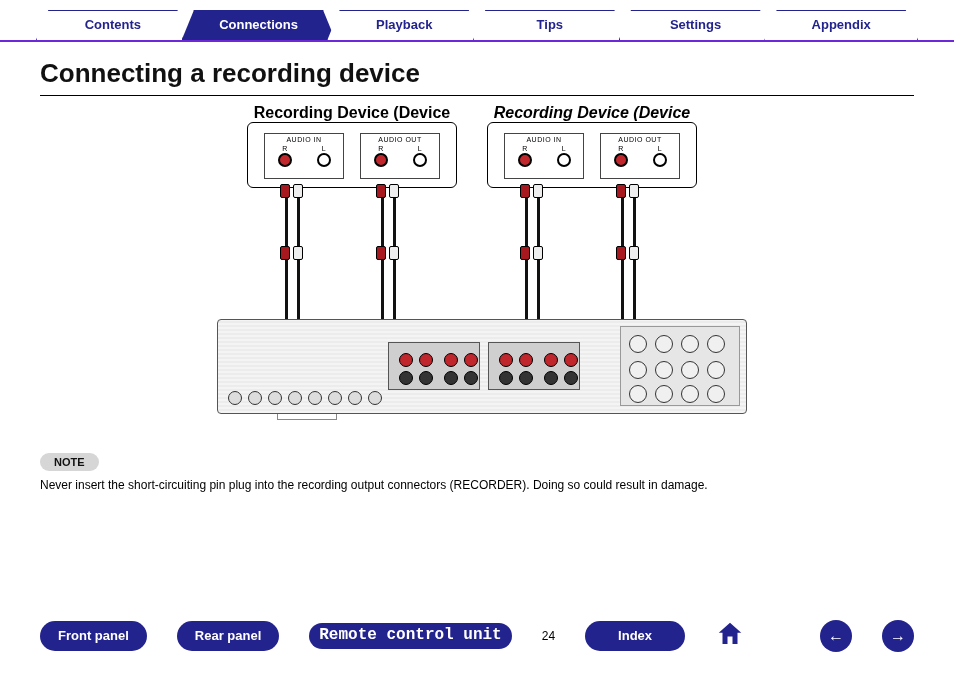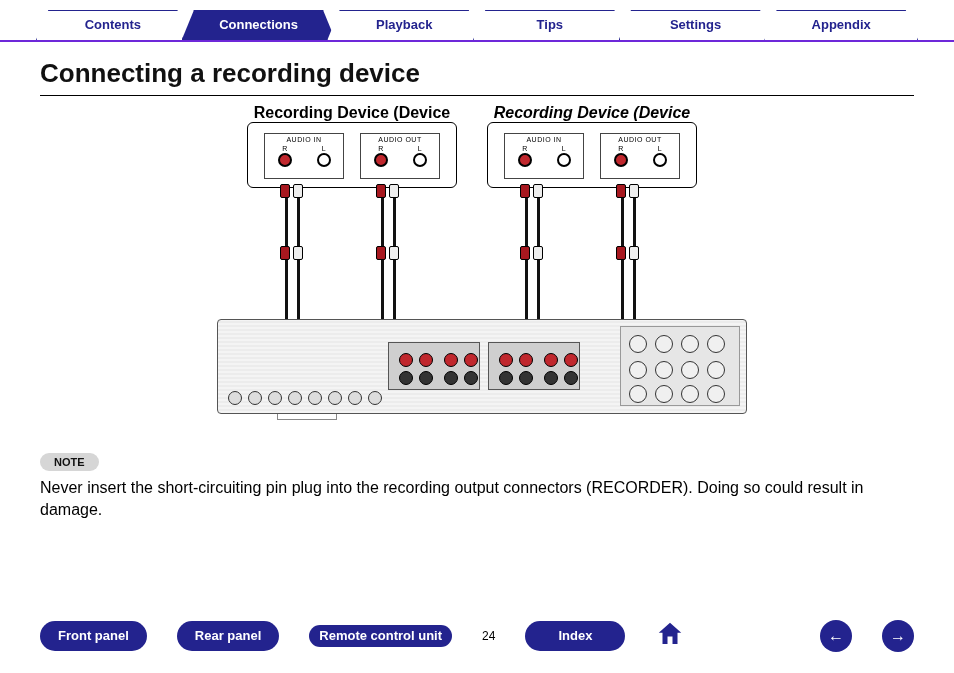--- a/index.html
+++ b/index.html
@@ -152,36 +152,36 @@
   }
 
   
   .note-area { padding: 0 40px; margin-top: 18px; }
   .note-pill {
     display: inline-block; background: #d6d6d6;
     color: #111; font-size: 11px; font-weight: bold;
     padding: 3px 14px; border-radius: 10px;
     margin-bottom: 6px;
   }
-  .note-text { font-size: 16px; line-height: 1.4; }
+  .note-text { font-size: 12px; line-height: 1.4; }
 
   
   .bottom {
     position: absolute; left: 0; right: 0; bottom: 20px;
     display: flex; align-items: center;
     padding: 0 40px; gap: 30px;
   }
   .pill-btn {
     background: #23238e; color: #fff;
     font-size: 13px; font-weight: bold;
     padding: 8px 18px; border-radius: 18px;
     cursor: pointer; text-align: center;
     min-width: 100px; line-height: 1.1;
   }
-  .pill-btn.small { font-size: 13px; padding: 4px 10px; min-width: 110px; }
+  .pill-btn.small { font-size: 16px; padding: 4px 10px; min-width: 110px; font-family: Liberation Mono, monospace; }
   .page-num { font-size: 12px; color: #000; }
   .spacer { flex: 1; }
   .circle-btn {
     width: 32px; height: 32px; border-radius: 50%;
     background: #23238e; color: #fff;
     display: flex; align-items: center; justify-content: center;
     cursor: pointer; font-size: 16px;
   }
   .home-icon svg { width: 30px; height: 30px; fill: #23238e; }
 </style>

